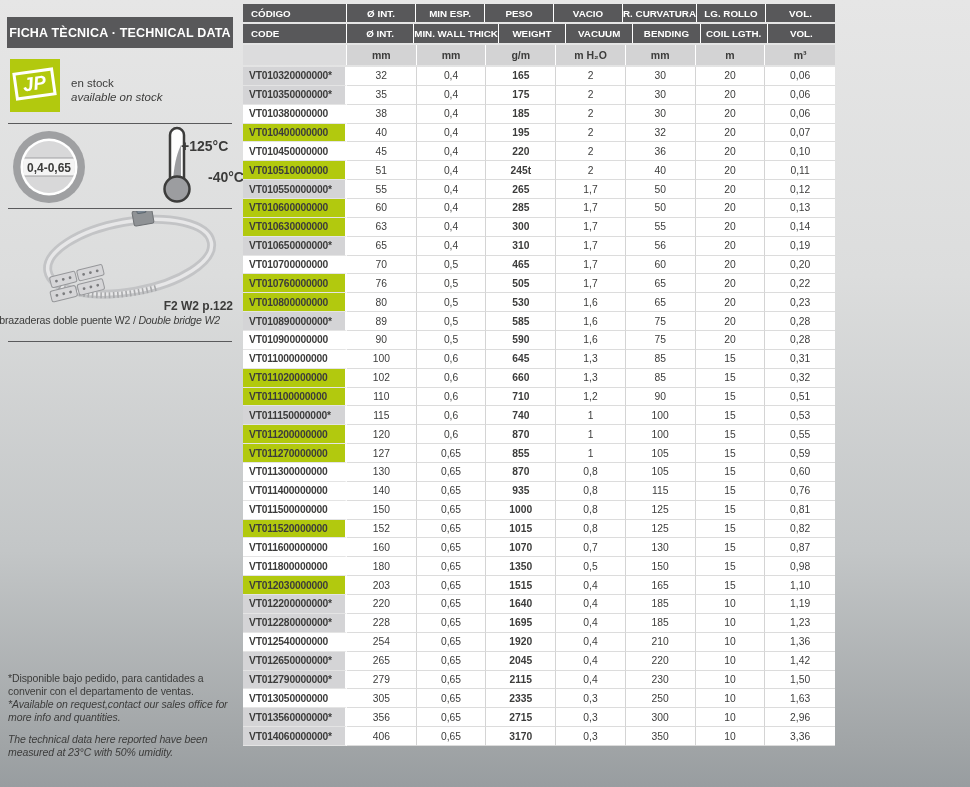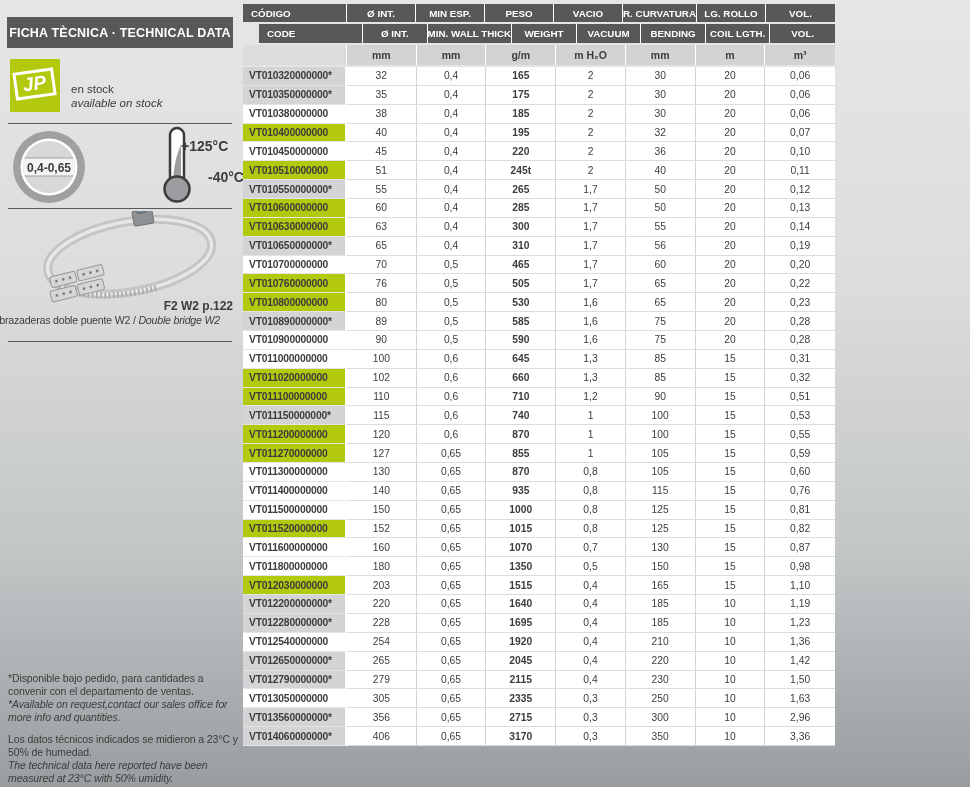--- a/index.html
+++ b/index.html
@@ -17,39 +17,39 @@
     letter-spacing:0.2px; display:flex; align-items:center; justify-content:center; white-space:nowrap;
   }
   .stock-block { position:absolute; left:10px; top:59px; display:flex; gap:11px; }
   .jp-logo { width:50px; height:53px; background:var(--accent-green,#b2c90e); position:relative; flex:none; }
   .jp-frame {
     position:absolute; left:4px; top:11px; width:41px; height:28px;
     border:3px solid #fff; transform:rotate(-8deg);
     display:flex; align-items:center; justify-content:center;
     color:#fff; font-weight:bold; font-style:italic; font-size:19px; letter-spacing:0;
   }
-  .stock-text { margin-top:23px; font-size:11.5px; line-height:14px; }
+  .stock-text { margin-top:17px; font-size:11.5px; line-height:14px; }
   .it { font-style:italic; }
   .divider { position:absolute; left:8px; width:224px; border-top:1px solid #5a5a5c; }
   .d1 { top:123px; } .d2 { top:208px; } .d3 { top:341px; }
   .thickness-icon { position:absolute; left:11px; top:129px; }
   .thermo-icon { position:absolute; left:160px; top:125px; }
   .temp-max { position:absolute; left:181px; top:138px; font-size:14px; font-weight:bold; white-space:nowrap; }
   .temp-min { position:absolute; left:208px; top:169px; font-size:14px; font-weight:bold; white-space:nowrap; }
   .clamp-img { position:absolute; left:28px; top:211px; }
   .product-ref { position:absolute; right:10px; top:299px; font-size:12px; font-weight:bold; text-align:right; }
   .product-caption { position:absolute; right:23px; top:314px; width:230px; font-size:10.6px; text-align:right; white-space:nowrap; letter-spacing:-0.2px; }
   .footnotes { position:absolute; left:8px; top:672px; width:236px; font-size:10.5px; line-height:13px; letter-spacing:-0.1px; }
   .footnotes p { margin:0; }
   .fn-gap { height:9px; }
   
   .datatable { position:absolute; left:243px; top:4px; width:592px; }
   .hrow, .urow, .trow { display:grid; grid-template-columns:104px repeat(7,1fr); }
   .hrow { height:18px; margin-bottom:2px; }
-  .hrow.r2 { height:19px;margin-left:16px; }
+  .hrow.r2 { height:19px; }
   .hcell {
     background:var(--header-dark,#58585a); color:#fff; font-weight:bold; font-size:9.8px;
     display:flex; align-items:center; justify-content:center; border-right:1px solid #fff; white-space:nowrap;
   }
   .hcell.first { justify-content:flex-start; padding-left:8px; }
   .hcell:last-child { border-right:none; }
   .urow { height:20px; margin-bottom:2px; }
   .ucell {
     background:var(--unit-gray,#d3d3d4); color:#3c3c3b; font-weight:bold; font-size:10.5px;
     display:flex; align-items:center; justify-content:center; border-right:1px solid #fff;
@@ -151,21 +151,20 @@
     <div class="product-caption">
       <span>Abrazaderas doble puente W2</span><span> / </span><span class="it">Double bridge W2</span>
     </div>
 
     <div class="divider d3"></div>
 
     <div class="footnotes">
       <p>*Disponible bajo pedido, para cantidades a convenir con el departamento de ventas.</p>
       <p class="it">*Available on request,contact our sales office for more info and quantities.</p>
       <div class="fn-gap"></div>
-      <p>Los datos técnicos indicados se midieron a 23°C y 50% de humedad.</p>
       <p class="it">The technical data here reported have been measured at 23°C with 50% umidity.</p>
     </div>
   </aside>
 
   <main class="datatable">
     <div class="hrow r1">
         <div class="hcell first">CÓDIGO</div>
         <div class="hcell">Ø INT.</div>
         <div class="hcell">MIN ESP.</div>
         <div class="hcell">PESO</div>

